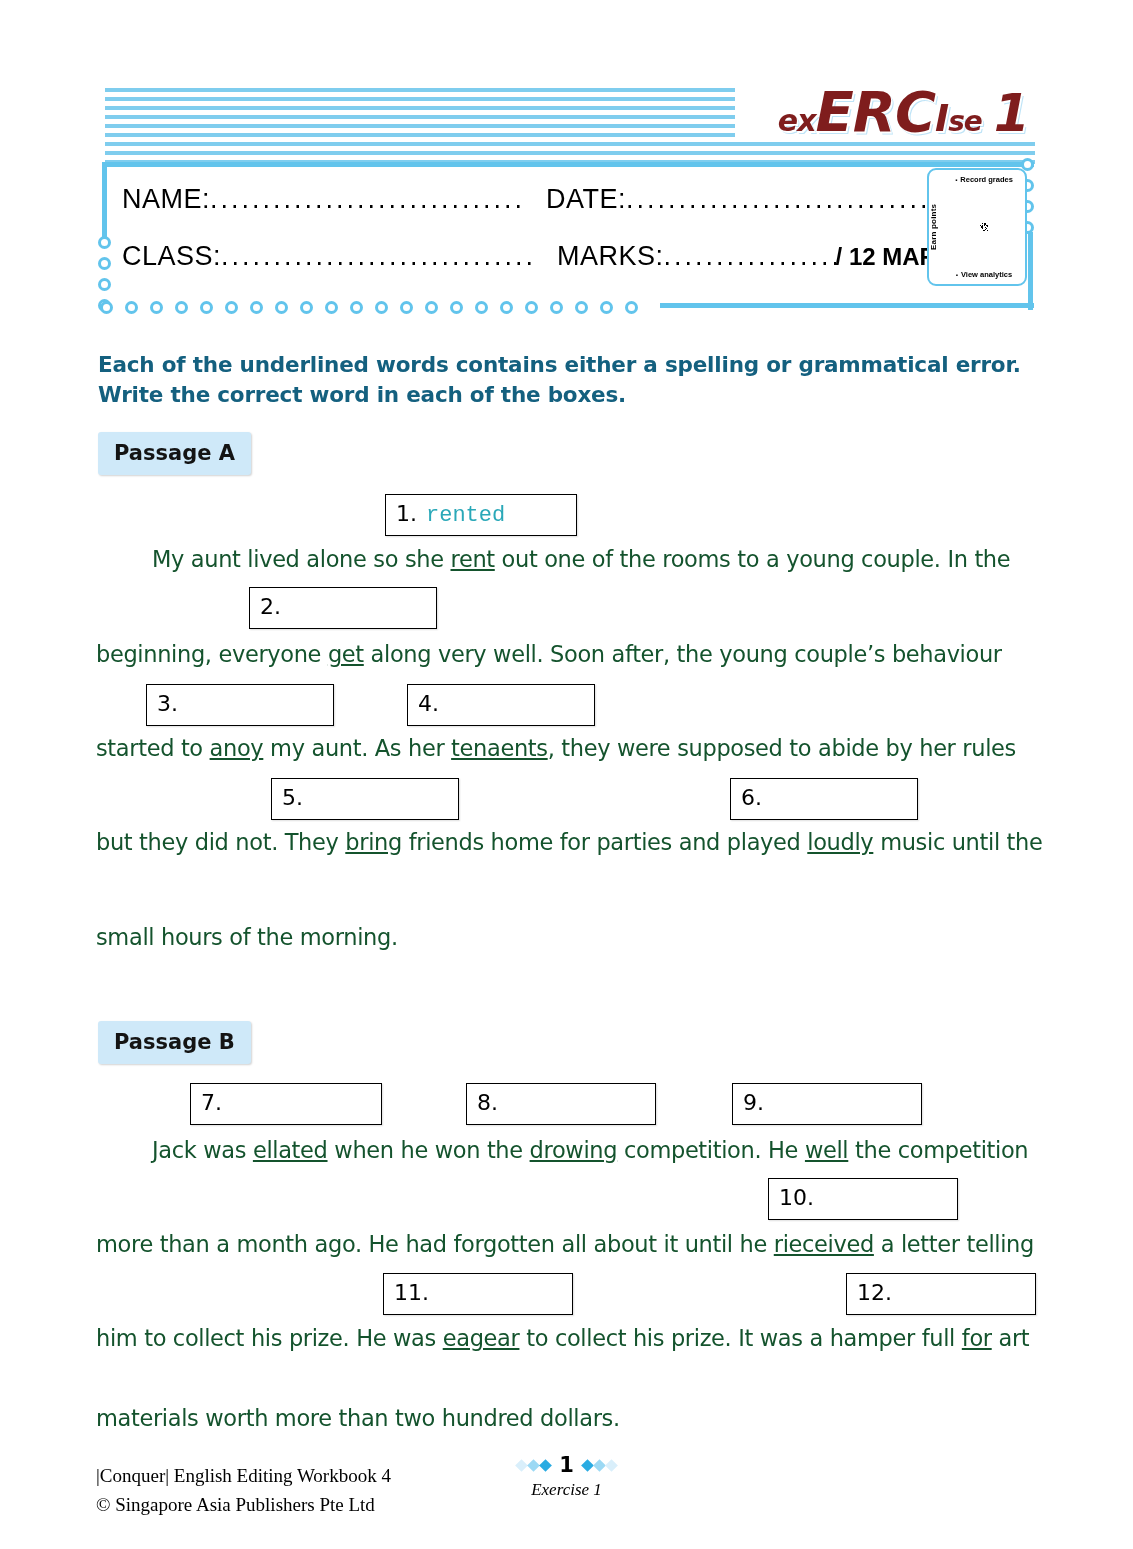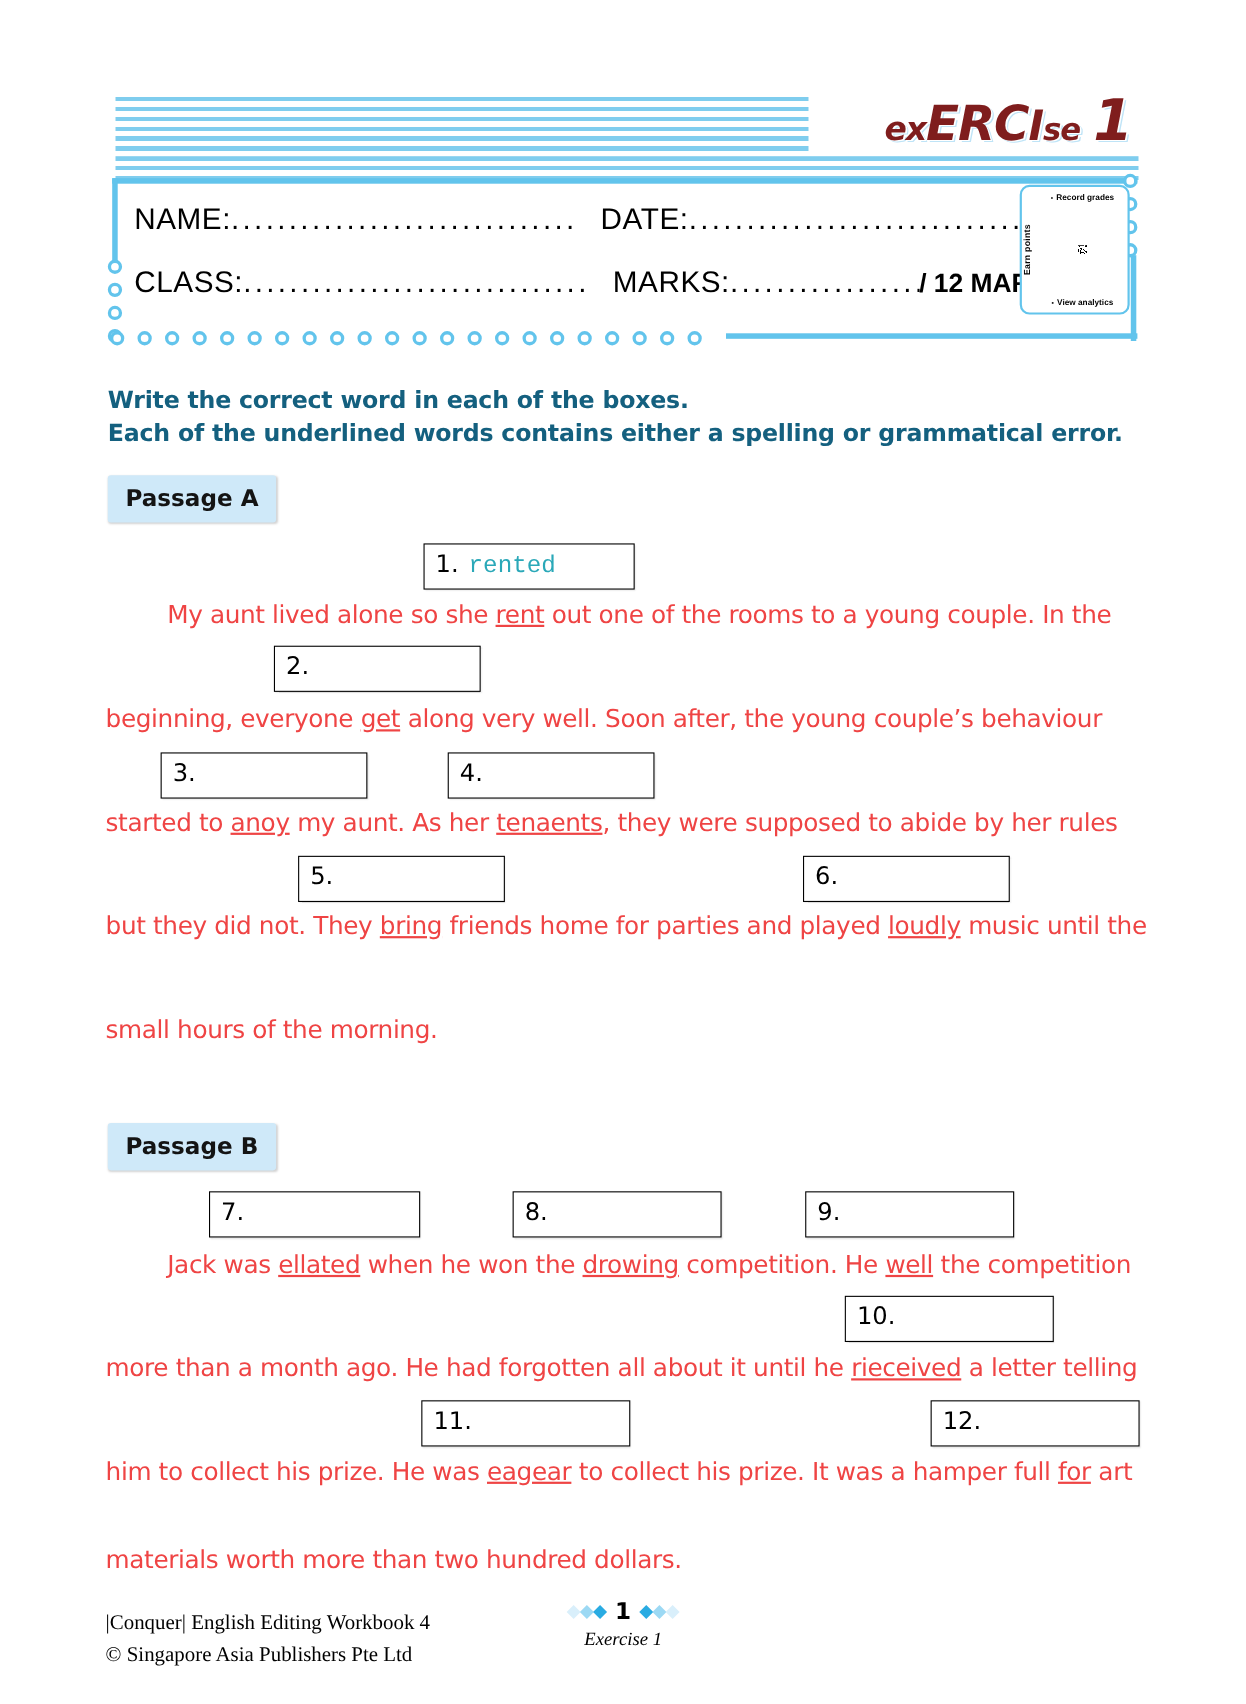--- a/index.html
+++ b/index.html
@@ -62,21 +62,21 @@
   .title-block .t {
     font-family: "DejaVu Sans", sans-serif;
     font-weight: bold;
     font-style: italic;
     color: #7f1d1d;
     letter-spacing: -1px;
     text-shadow: 1.5px 1.5px 0 #ffffff, 2.5px 2.5px 0 #bfe4f7;
     line-height: 1;
   }
   .t-ex   { font-size: 30px; }
-  .t-ERC  { font-size: 44px; margin-top: 22px; }
+  .t-ERC  { font-size: 56px; margin-top: 22px; }
   .t-i    { font-size: 38px; }
   .t-se   { font-size: 28px; }
   .t-num  { font-size: 52px; margin-left: 12px; }
 
   
   .frame {
     position: absolute;
     left: 0px;
     top: 74px;
     width: 935px;
@@ -213,21 +213,21 @@
     box-shadow: 1px 1px 2px rgba(0,0,0,0.18);
   }
   #badge-a { left: 98px; top: 432px; }
   #badge-b { left: 98px; top: 1021px; }
 
   
   .ptext {
     position: absolute;
     font-family: "DejaVu Sans", sans-serif;
     font-size: 22.5px;
-    color: #ef4444;
+    color: #14532d;
     white-space: nowrap;
     letter-spacing: -0.35px;
   }
   .ptext u { text-decoration: underline; text-underline-offset: 2px; }
 
   
   .abox {
     position: absolute;
     border: 1.6px solid #000;
     background: #fff;
@@ -573,22 +573,22 @@
             <rect x="13.2" y="15.2" width="2.6" height="0.4"></rect>
           </g>
         </svg>
         <div class="qr-cap">View analytics</div>
       </div>
     </div>
   </div>
 </div>
 
 <div class="instruction">
+  <div>Each of the underlined words contains either a spelling or grammatical error.</div>
   <div>Write the correct word in each of the boxes.</div>
-  <div>Each of the underlined words contains either a spelling or grammatical error.</div>
 </div>
 
 <div class="badge" id="badge-a">Passage A</div>
 
 <div class="abox" style="left:385px; top:494px; width:192px; height:42px;">
   <span>1.</span><span class="ans">rented</span>
 </div>
 
 <div class="ptext" style="left:152px; top:546px;"><span>My aunt lived alone so she </span><u>rent</u><span> out one of the rooms to a young couple. In the</span></div>
 

